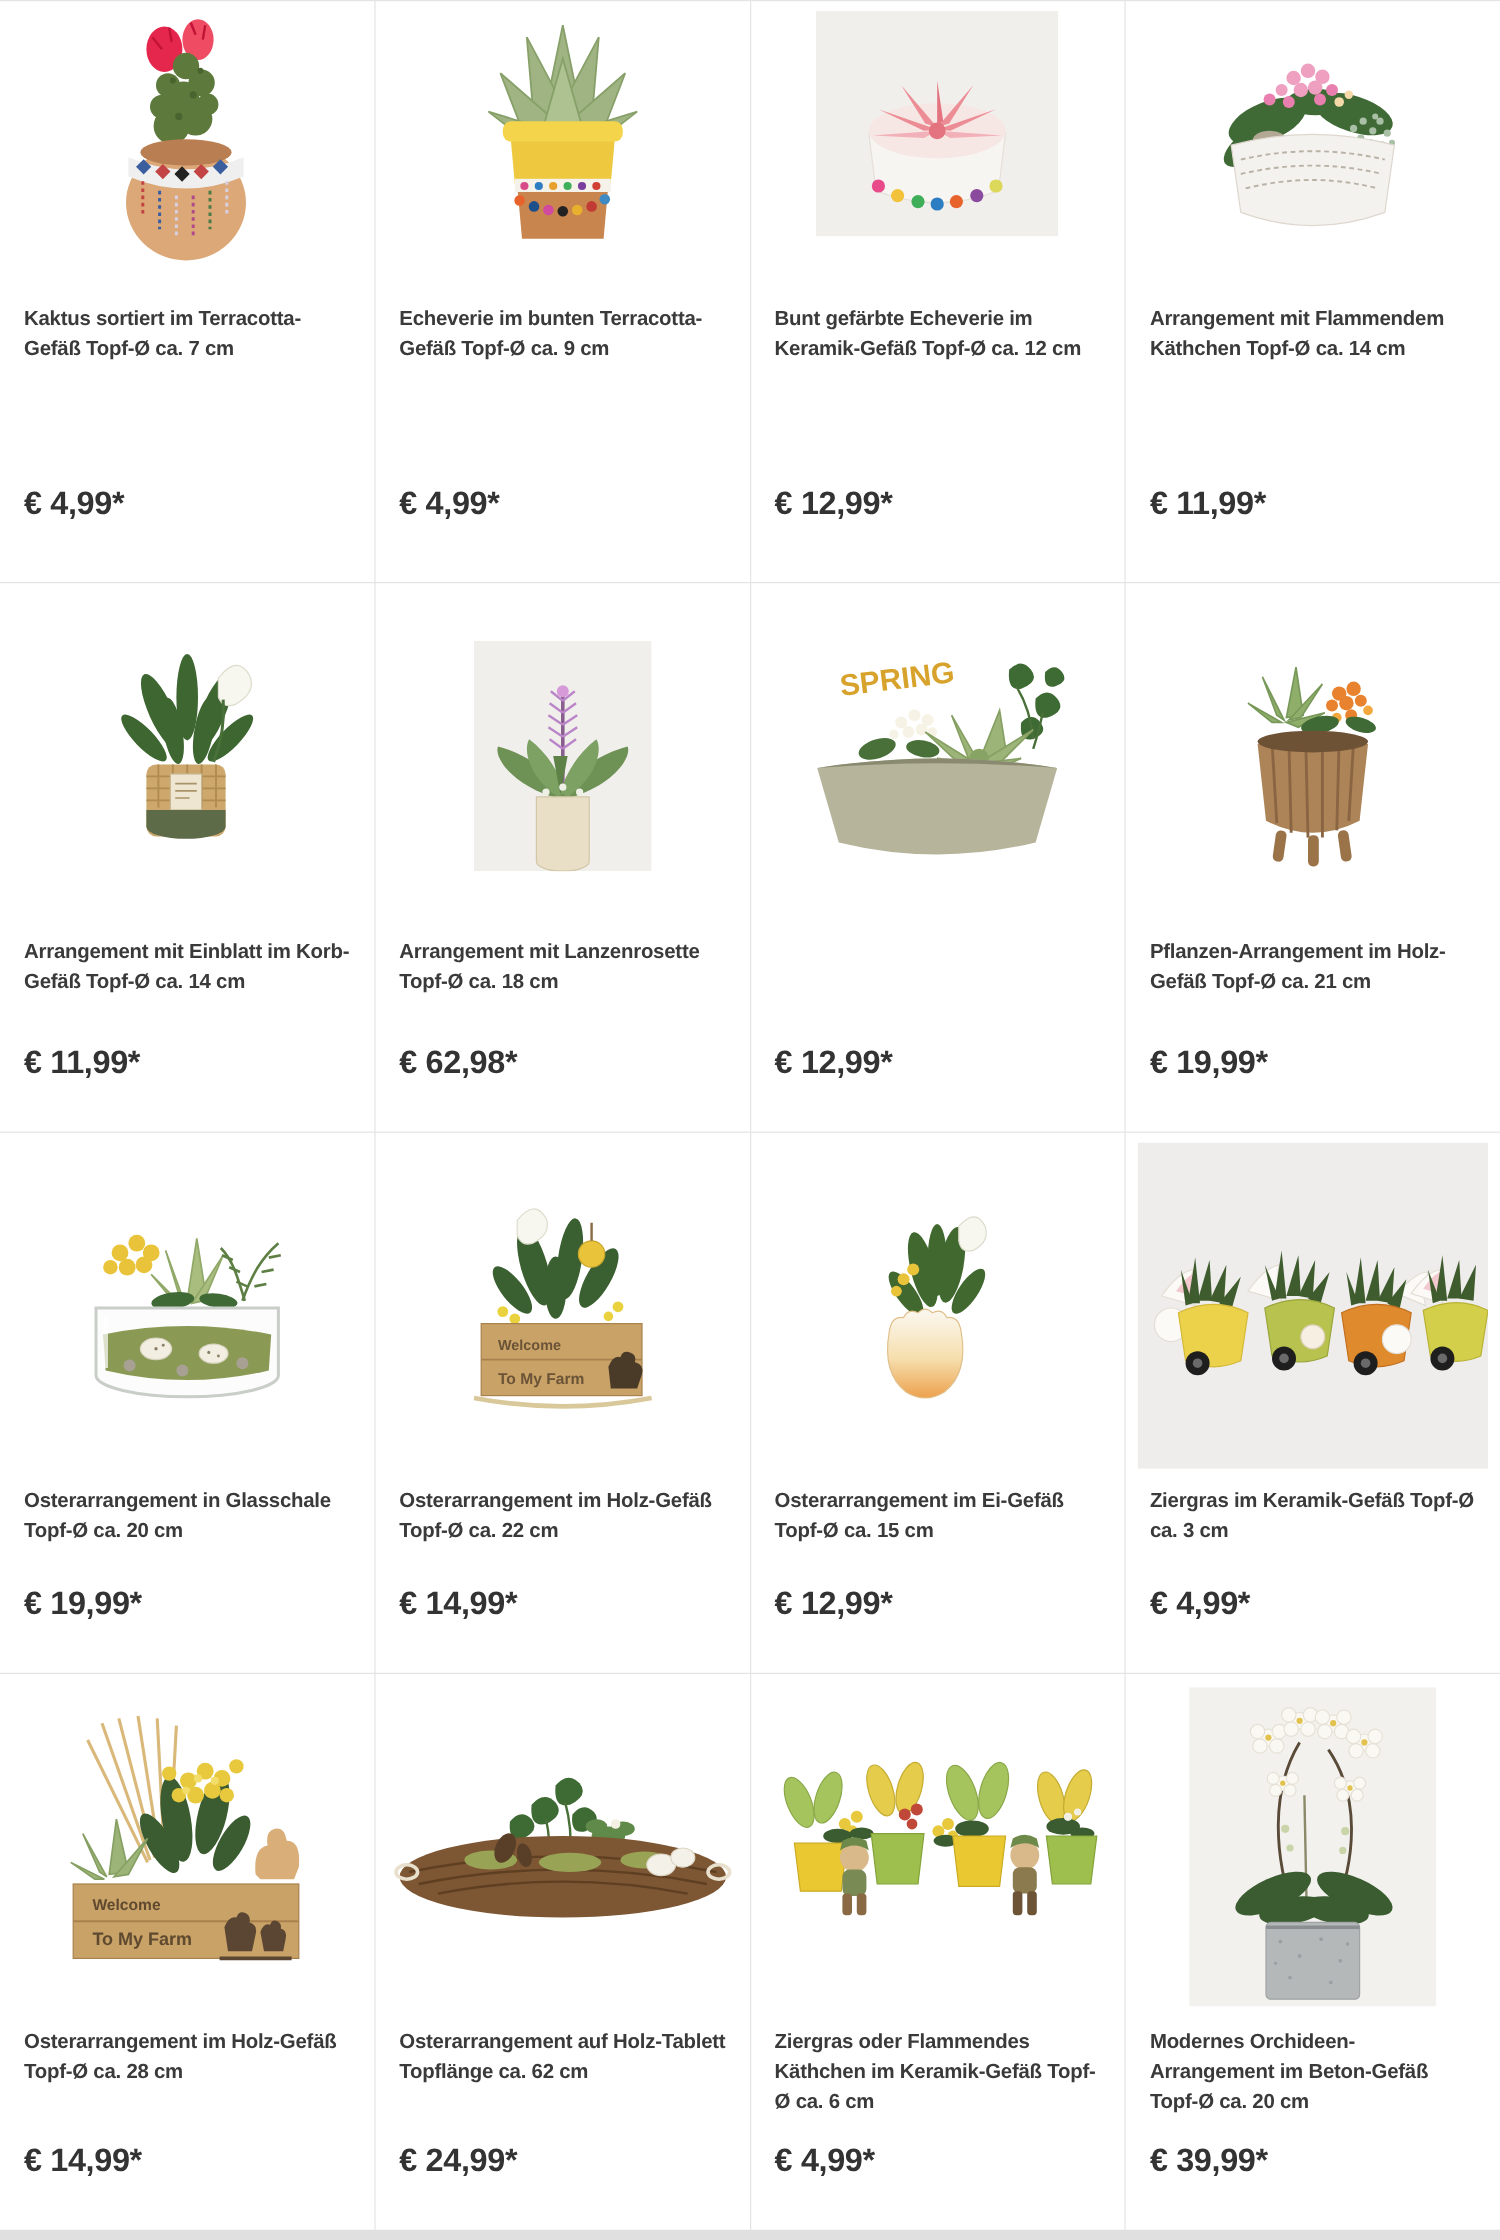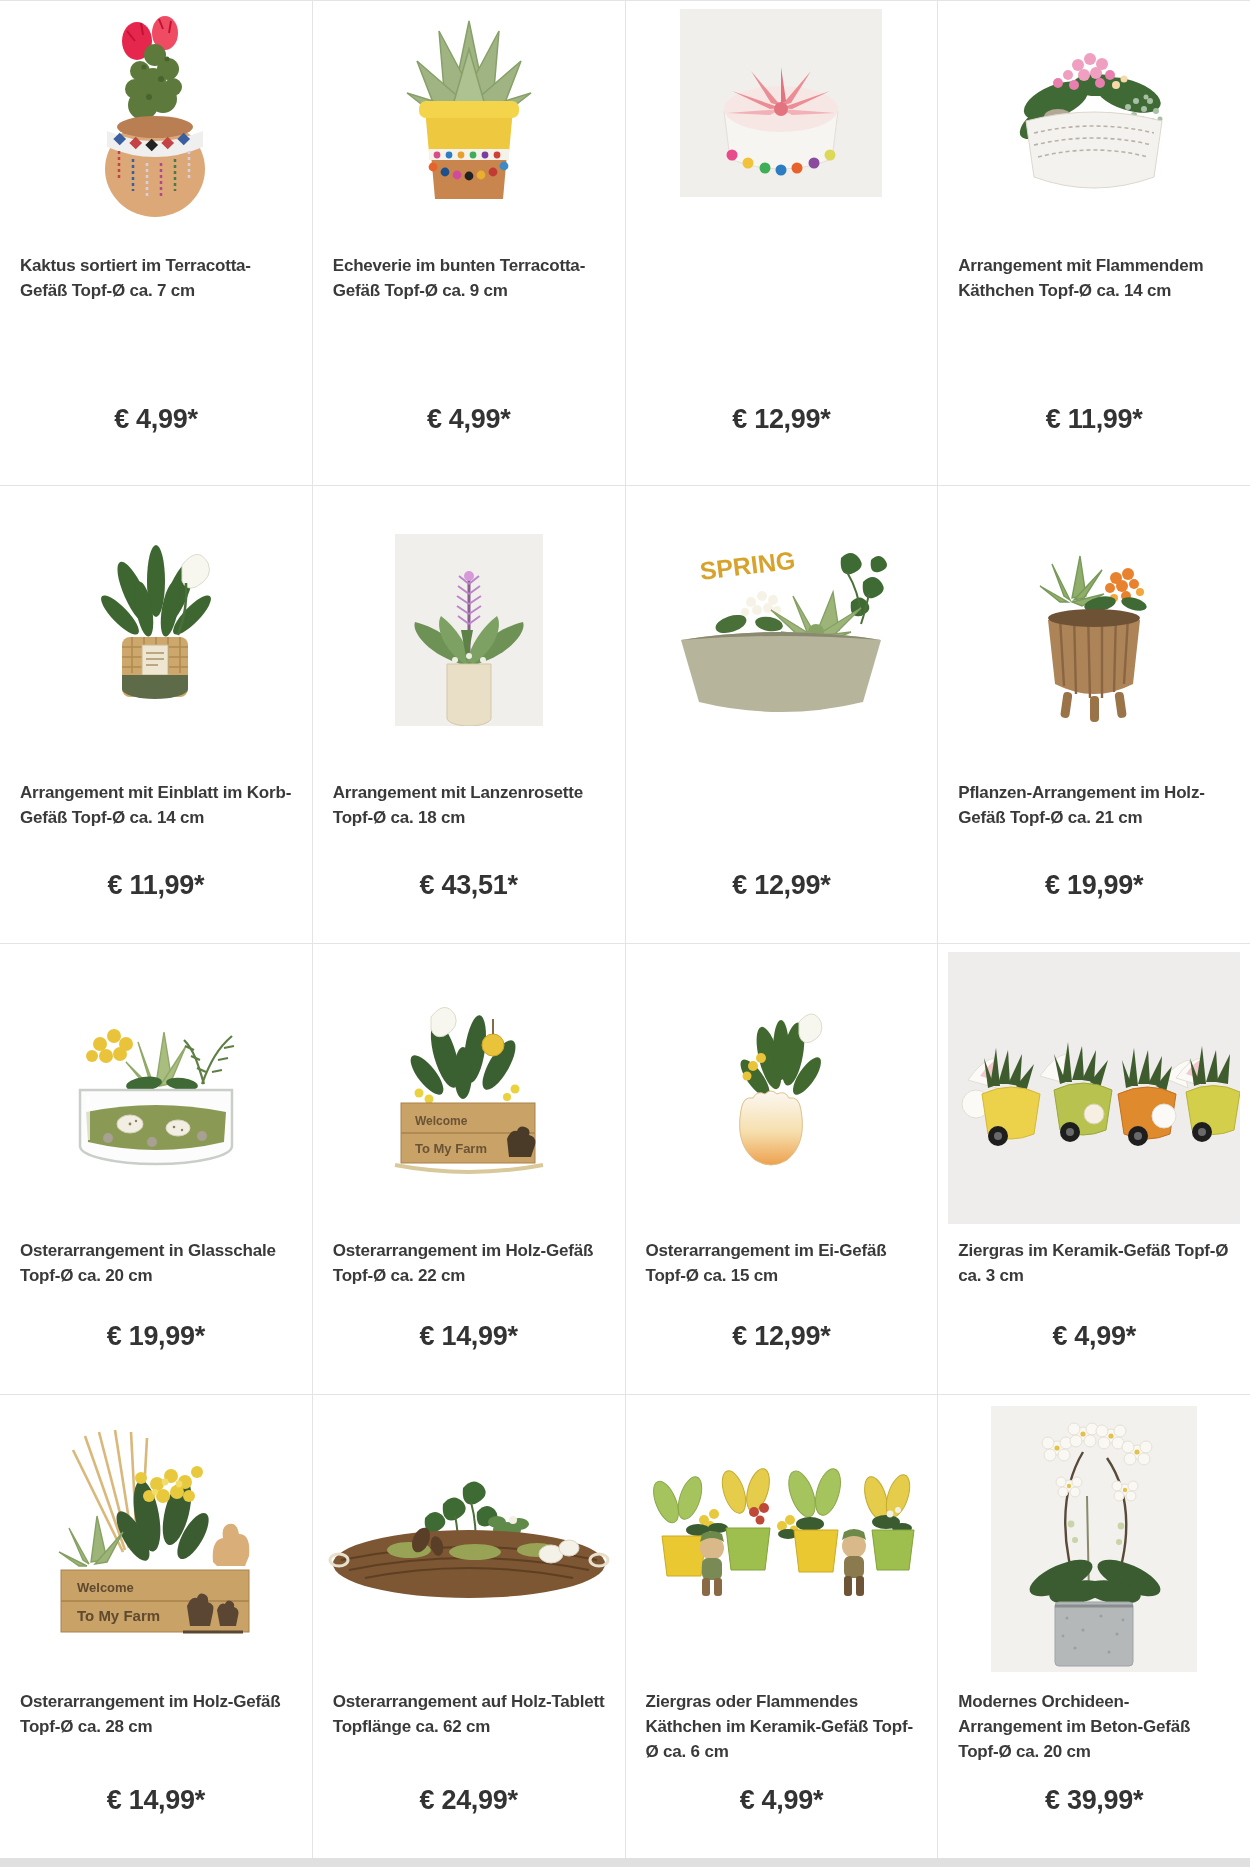--- a/index.html
+++ b/index.html
@@ -7,21 +7,21 @@
        font-family:"Liberation Sans","DejaVu Sans",sans-serif;}
   .grid{display:grid;grid-template-columns:repeat(4,1fr);
         grid-template-rows:484px 457px 450px 463px;gap:1px;
         background:#e4e4e4;border-top:1px solid #e4e4e4;}
   .card{background:#ffffff;display:flex;flex-direction:column;overflow:hidden;}
   .photo{height:288px;display:flex;align-items:center;justify-content:center;margin:0;flex:0 0 auto;}
   .r1 .photo{height:238px;align-items:flex-start;padding-top:8px;}
   .title{font-size:17px;line-height:25px;font-weight:bold;color:#3a3a3a;
          margin:6px 20px 0 20px;letter-spacing:-0.2px;}
   .price{margin:auto 20px 42px 20px;font-size:27px;font-weight:bold;color:#333333;
-         letter-spacing:-0.3px;text-align:center;}
+         letter-spacing:-0.3px;}
   .r1 .price{margin-bottom:50px;}
   .bottom-band{height:9px;background:#e0e0e0;}
   svg{display:block;}
   svg text{font-family:"Liberation Sans","DejaVu Sans",sans-serif;}
 </style>
 </head>
 <body>
 
 <main class="grid">
 
@@ -131,20 +131,21 @@
           <circle cx="52" cy="146" r="5.5" fill="#e84a8a"></circle>
             <circle cx="68" cy="154" r="5.5" fill="#f2c23a"></circle>
           <circle cx="85" cy="159" r="5.5" fill="#3fae58"></circle>
             <circle cx="101" cy="161" r="5.5" fill="#2d7dc2"></circle>
           <circle cx="117" cy="159" r="5.5" fill="#e8632c"></circle>
             <circle cx="134" cy="154" r="5.5" fill="#8a4a9e"></circle>
           <circle cx="150" cy="146" r="5.5" fill="#dcd85a"></circle>
         </g>
       </svg>
     </figure>
+    <h3 class="title">Bunt gefärbte Echeverie im Keramik-Gefäß Topf-Ø ca. 12 cm</h3>
     <div class="price">€ 12,99*</div>
   </article>
 
   <article class="card r1">
     <figure class="photo">
       <svg width="188" height="198" viewBox="0 0 188 198">
         <g fill="#3f6a35">
           <ellipse cx="56" cy="92" rx="34" ry="16" transform="rotate(-22 56 92)"></ellipse>
           <ellipse cx="128" cy="86" rx="34" ry="15" transform="rotate(18 128 86)"></ellipse>
           <ellipse cx="42" cy="112" rx="26" ry="12" transform="rotate(-36 42 112)"></ellipse>
@@ -241,21 +242,21 @@
         </g>
         <g fill="#eef0e6">
             <circle cx="60" cy="126" r="3"></circle>
             <circle cx="88" cy="126" r="3"></circle>
             <circle cx="74" cy="122" r="3"></circle>
           </g>
         <path d="M52 130 h44 v54 a22 8 0 0 1 -44 0 z" fill="#e9dfc6" stroke="#d4c7a8"></path>
       </svg>
     </figure>
     <h3 class="title">Arrangement mit Lanzenrosette Topf-Ø ca. 18 cm</h3>
-    <div class="price">€ 43,51*</div>
+    <div class="price">€ 62,98*</div>
   </article>
 
   <article class="card">
     <figure class="photo">
       <svg width="232" height="188" viewBox="0 0 232 188">
         <text x="36" y="44" font-size="25" font-weight="bold" fill="#d8a32c" transform="rotate(-7 36 44)">SPRING</text>
         <g fill="#3e6a33">
           <path d="M176 22 q10 -10 18 0 q8 10 -8 16 q-12 2 -10 -16 z"></path>
           <path d="M198 46 q10 -10 18 0 q8 10 -8 16 q-12 2 -10 -16 z"></path>
           <path d="M186 66 q9 -9 16 0 q7 9 -7 14 q-11 2 -9 -14 z"></path>

